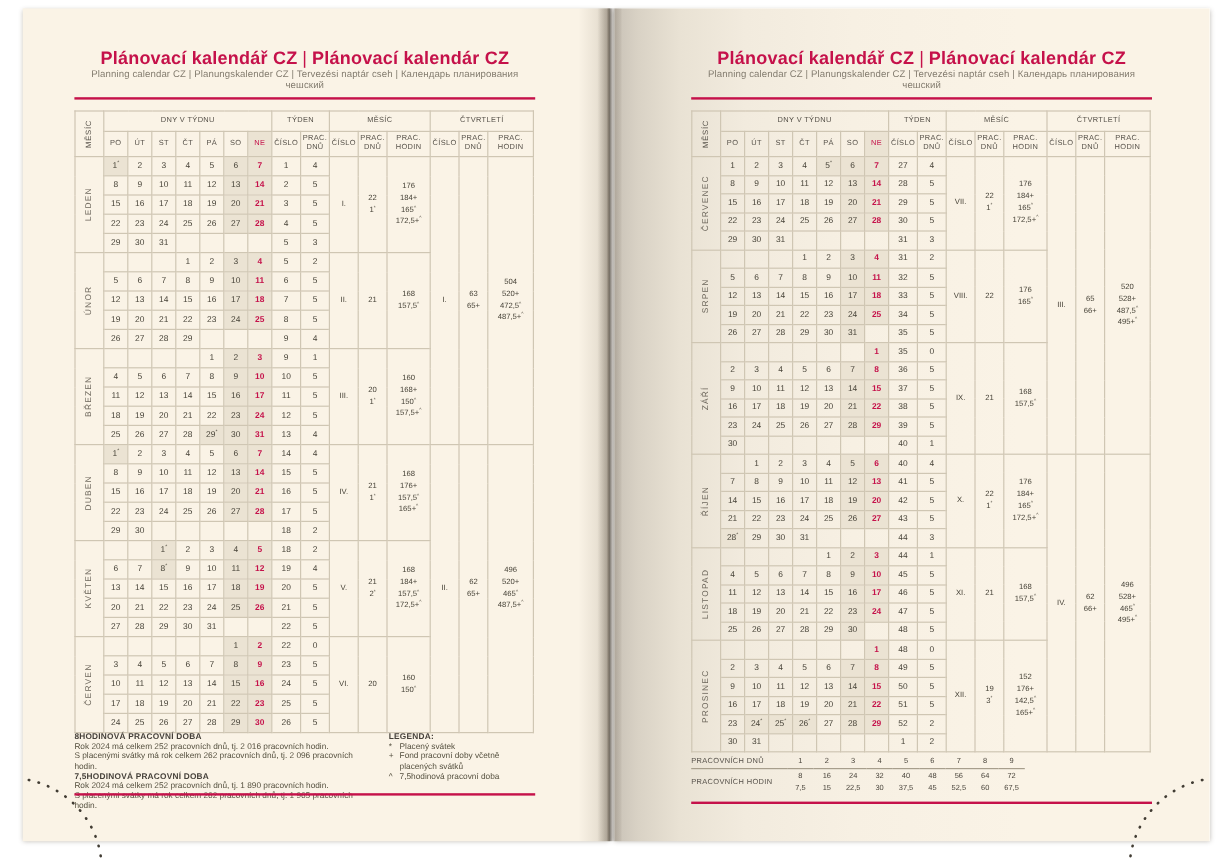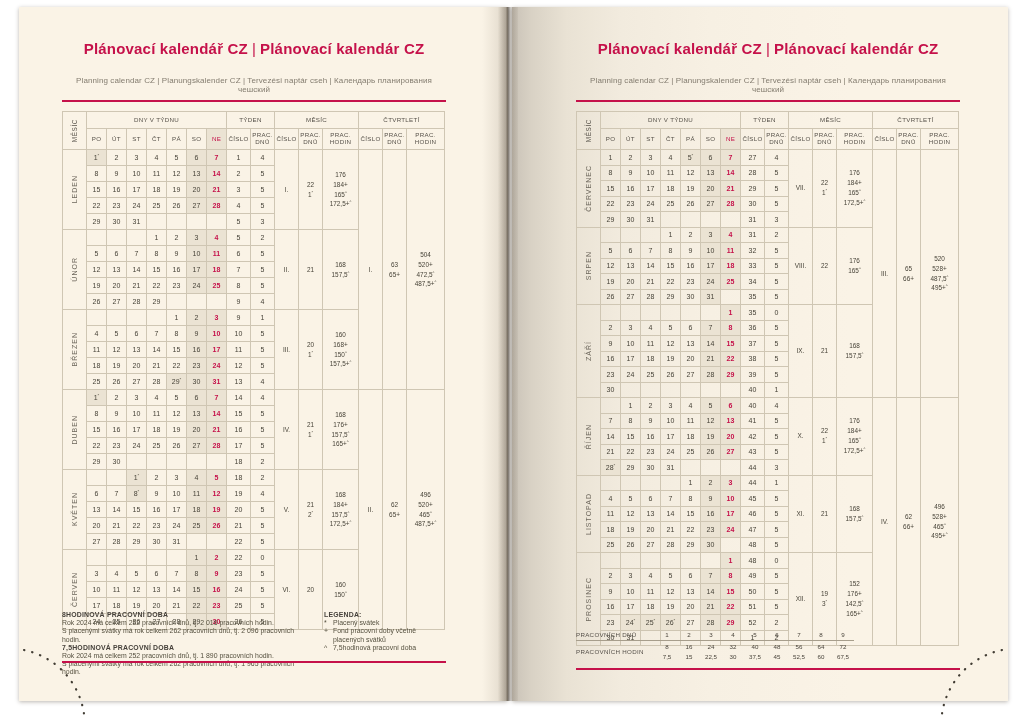--- a/index.html
+++ b/index.html
@@ -20,21 +20,21 @@
     left:512px;width:496px;
     background:linear-gradient(90deg,#c9c2b7 0%,#d9d2c5 4%,#e9e2d4 11%,#f2ebde 22%,#f7f0e3 40%,#faf3e6 68%,#faf3e6 100%);
   }
   .gutter{position:absolute;top:7px;left:498px;width:20px;height:694px;z-index:5;
     background:linear-gradient(90deg, rgba(74,62,46,0) 0%, rgba(74,62,46,.16) 38%, rgba(45,36,25,.55) 51%, rgba(74,62,46,.25) 62%, rgba(74,62,46,.05) 100%);}
   
   .phead{margin-left:43px;width:384px;text-align:center;padding-top:34px;}
   .page-right .phead{margin-left:64px;}
   .ptitle{font-size:15px;line-height:15px;font-weight:bold;color:#c5114a;letter-spacing:.2px;}
   .ptitle .sep{padding:0 4px;font-weight:normal;}
-  .psub{margin-top:20px;font-size:8px;line-height:9px;color:#837c6f;letter-spacing:.1px;}
+  .psub{margin-top:1px;font-size:8px;line-height:9px;color:#837c6f;letter-spacing:.1px;}
   .rule{height:2px;background:#c5114a;}
   .rule-top{margin-top:6px;}
   .rule-bottom{position:absolute;width:384px;}
   .page-left .rule-bottom{left:43px;top:654px;}
   .page-right .rule-bottom{left:64px;top:661px;}
   
   table.cal{border-collapse:collapse;table-layout:fixed;margin-top:9px;margin-left:43px;}
   .page-right table.cal{margin-left:64px;}
   .cal td,.cal th{border:1px solid #cfc6b3;padding:0;text-align:center;vertical-align:middle;overflow:hidden;}
   .cal{border:1px solid #b9b09c;}

